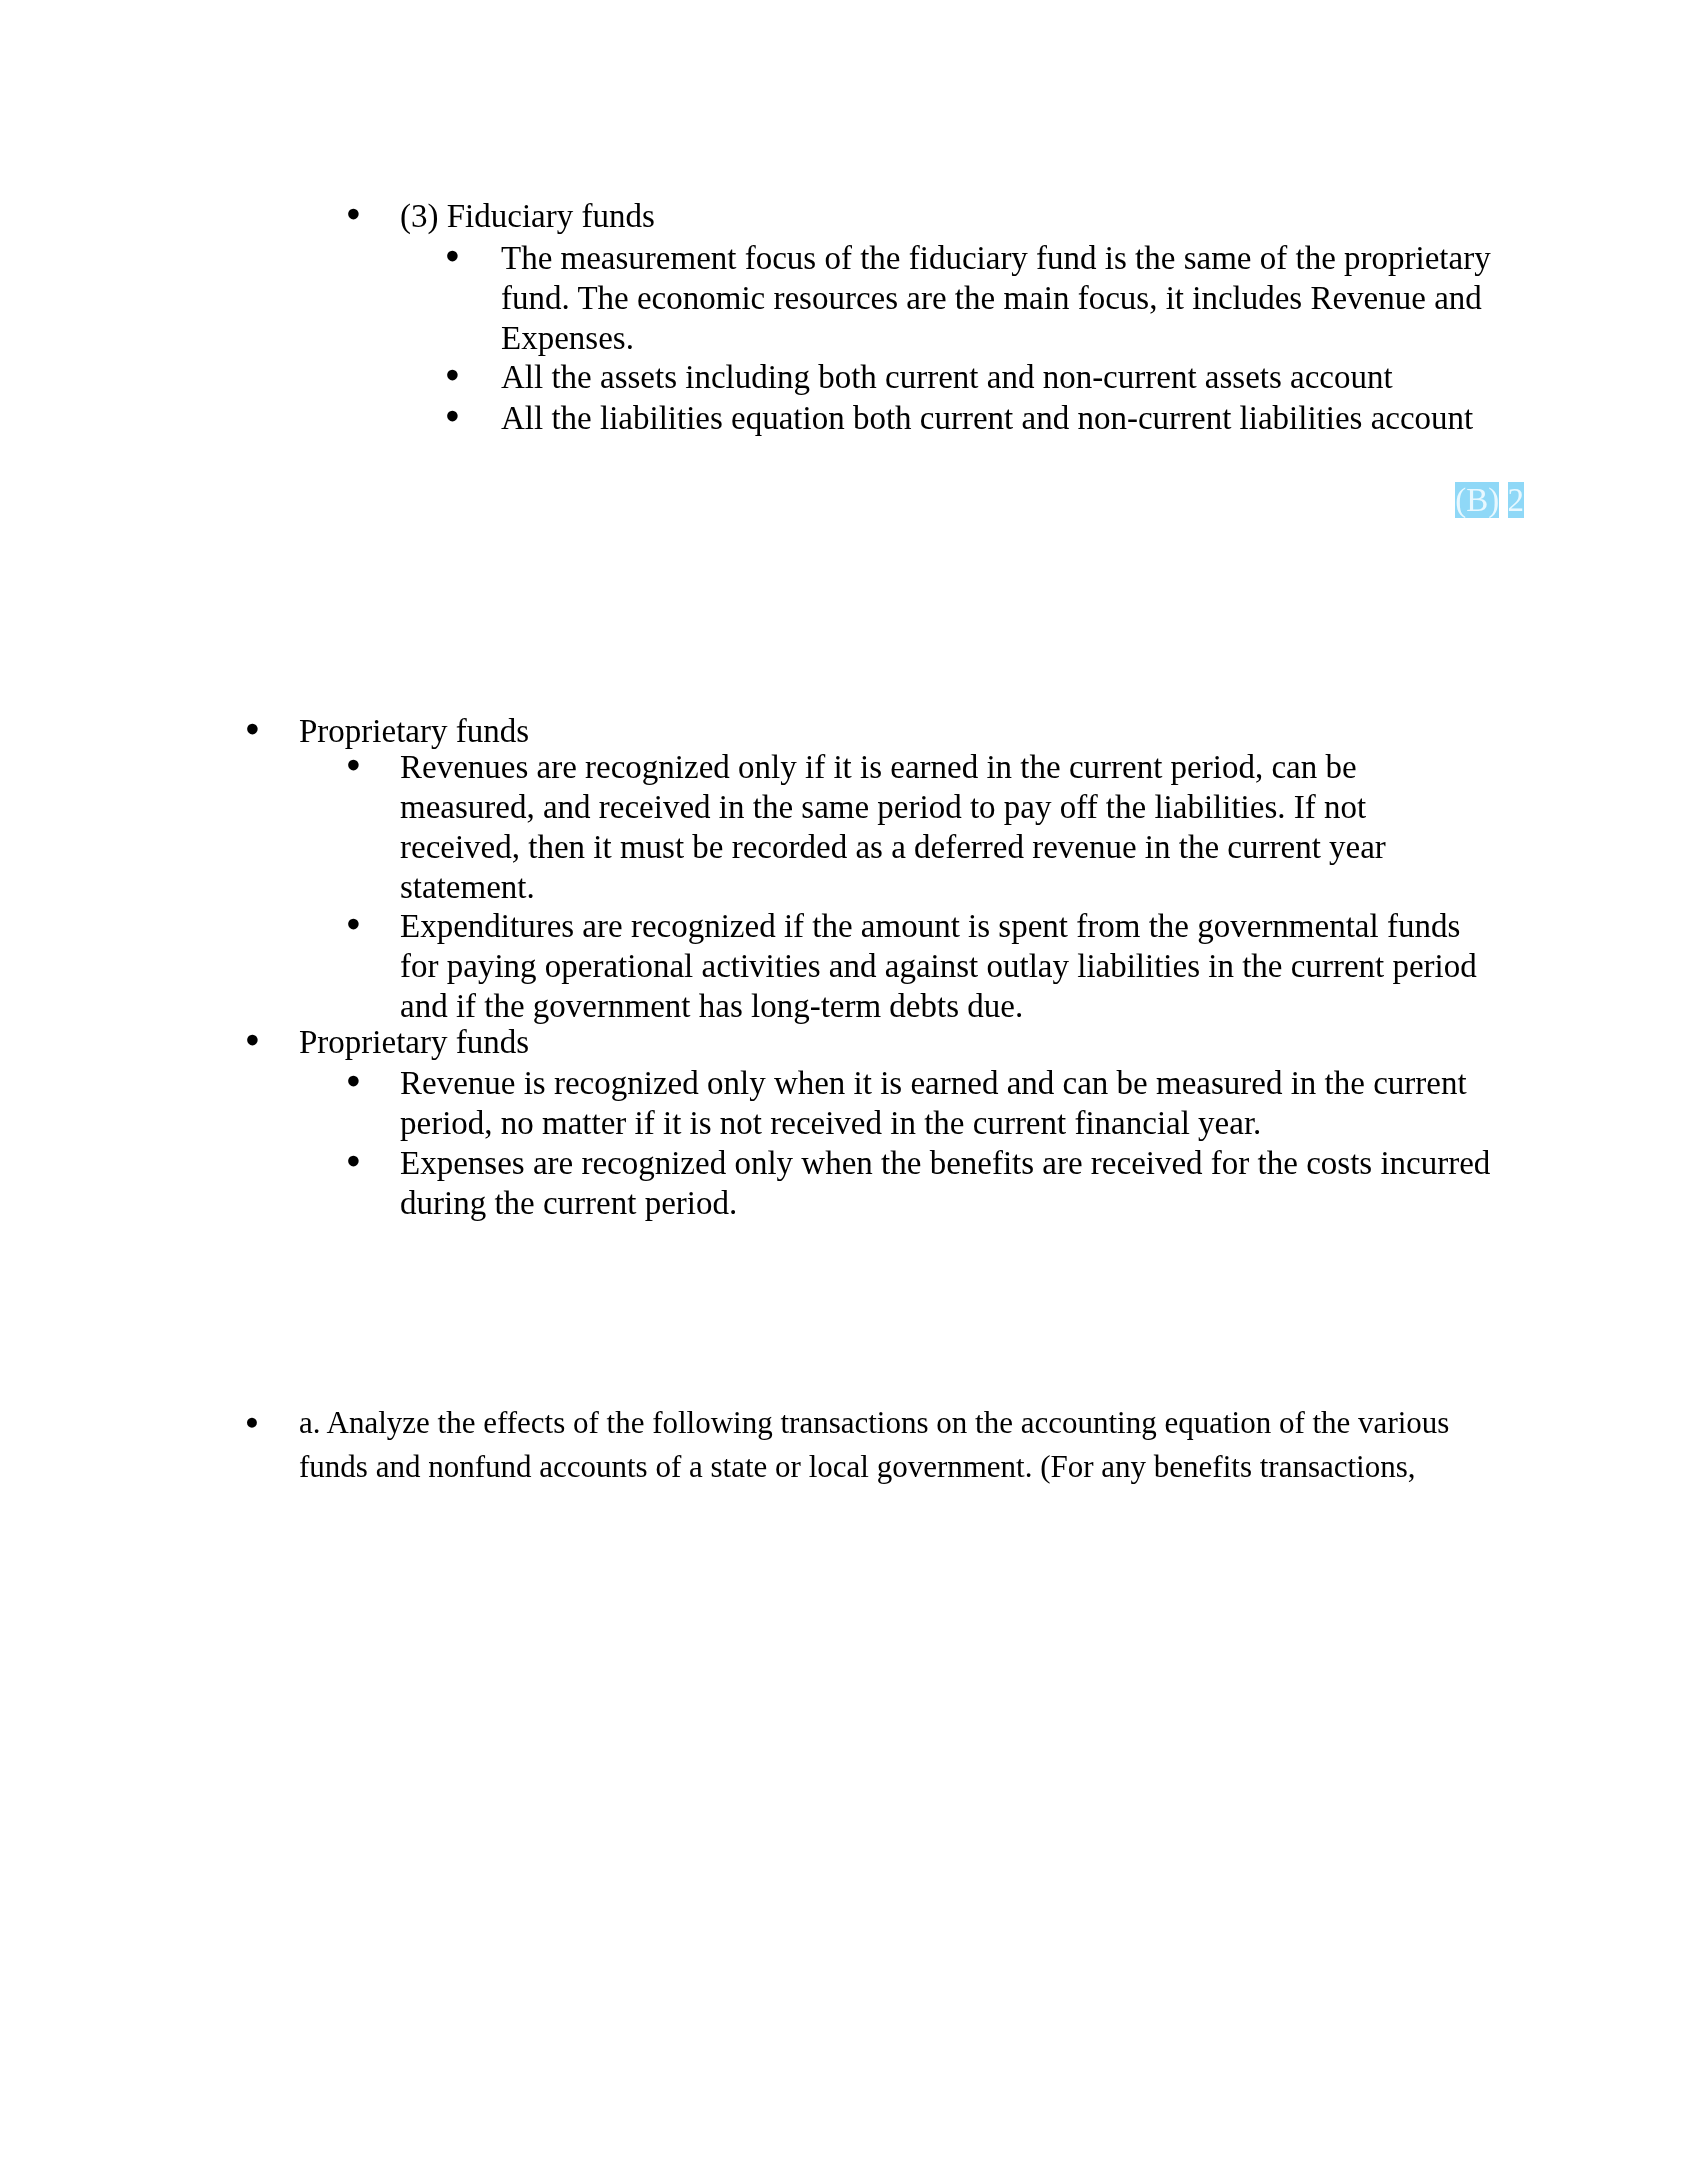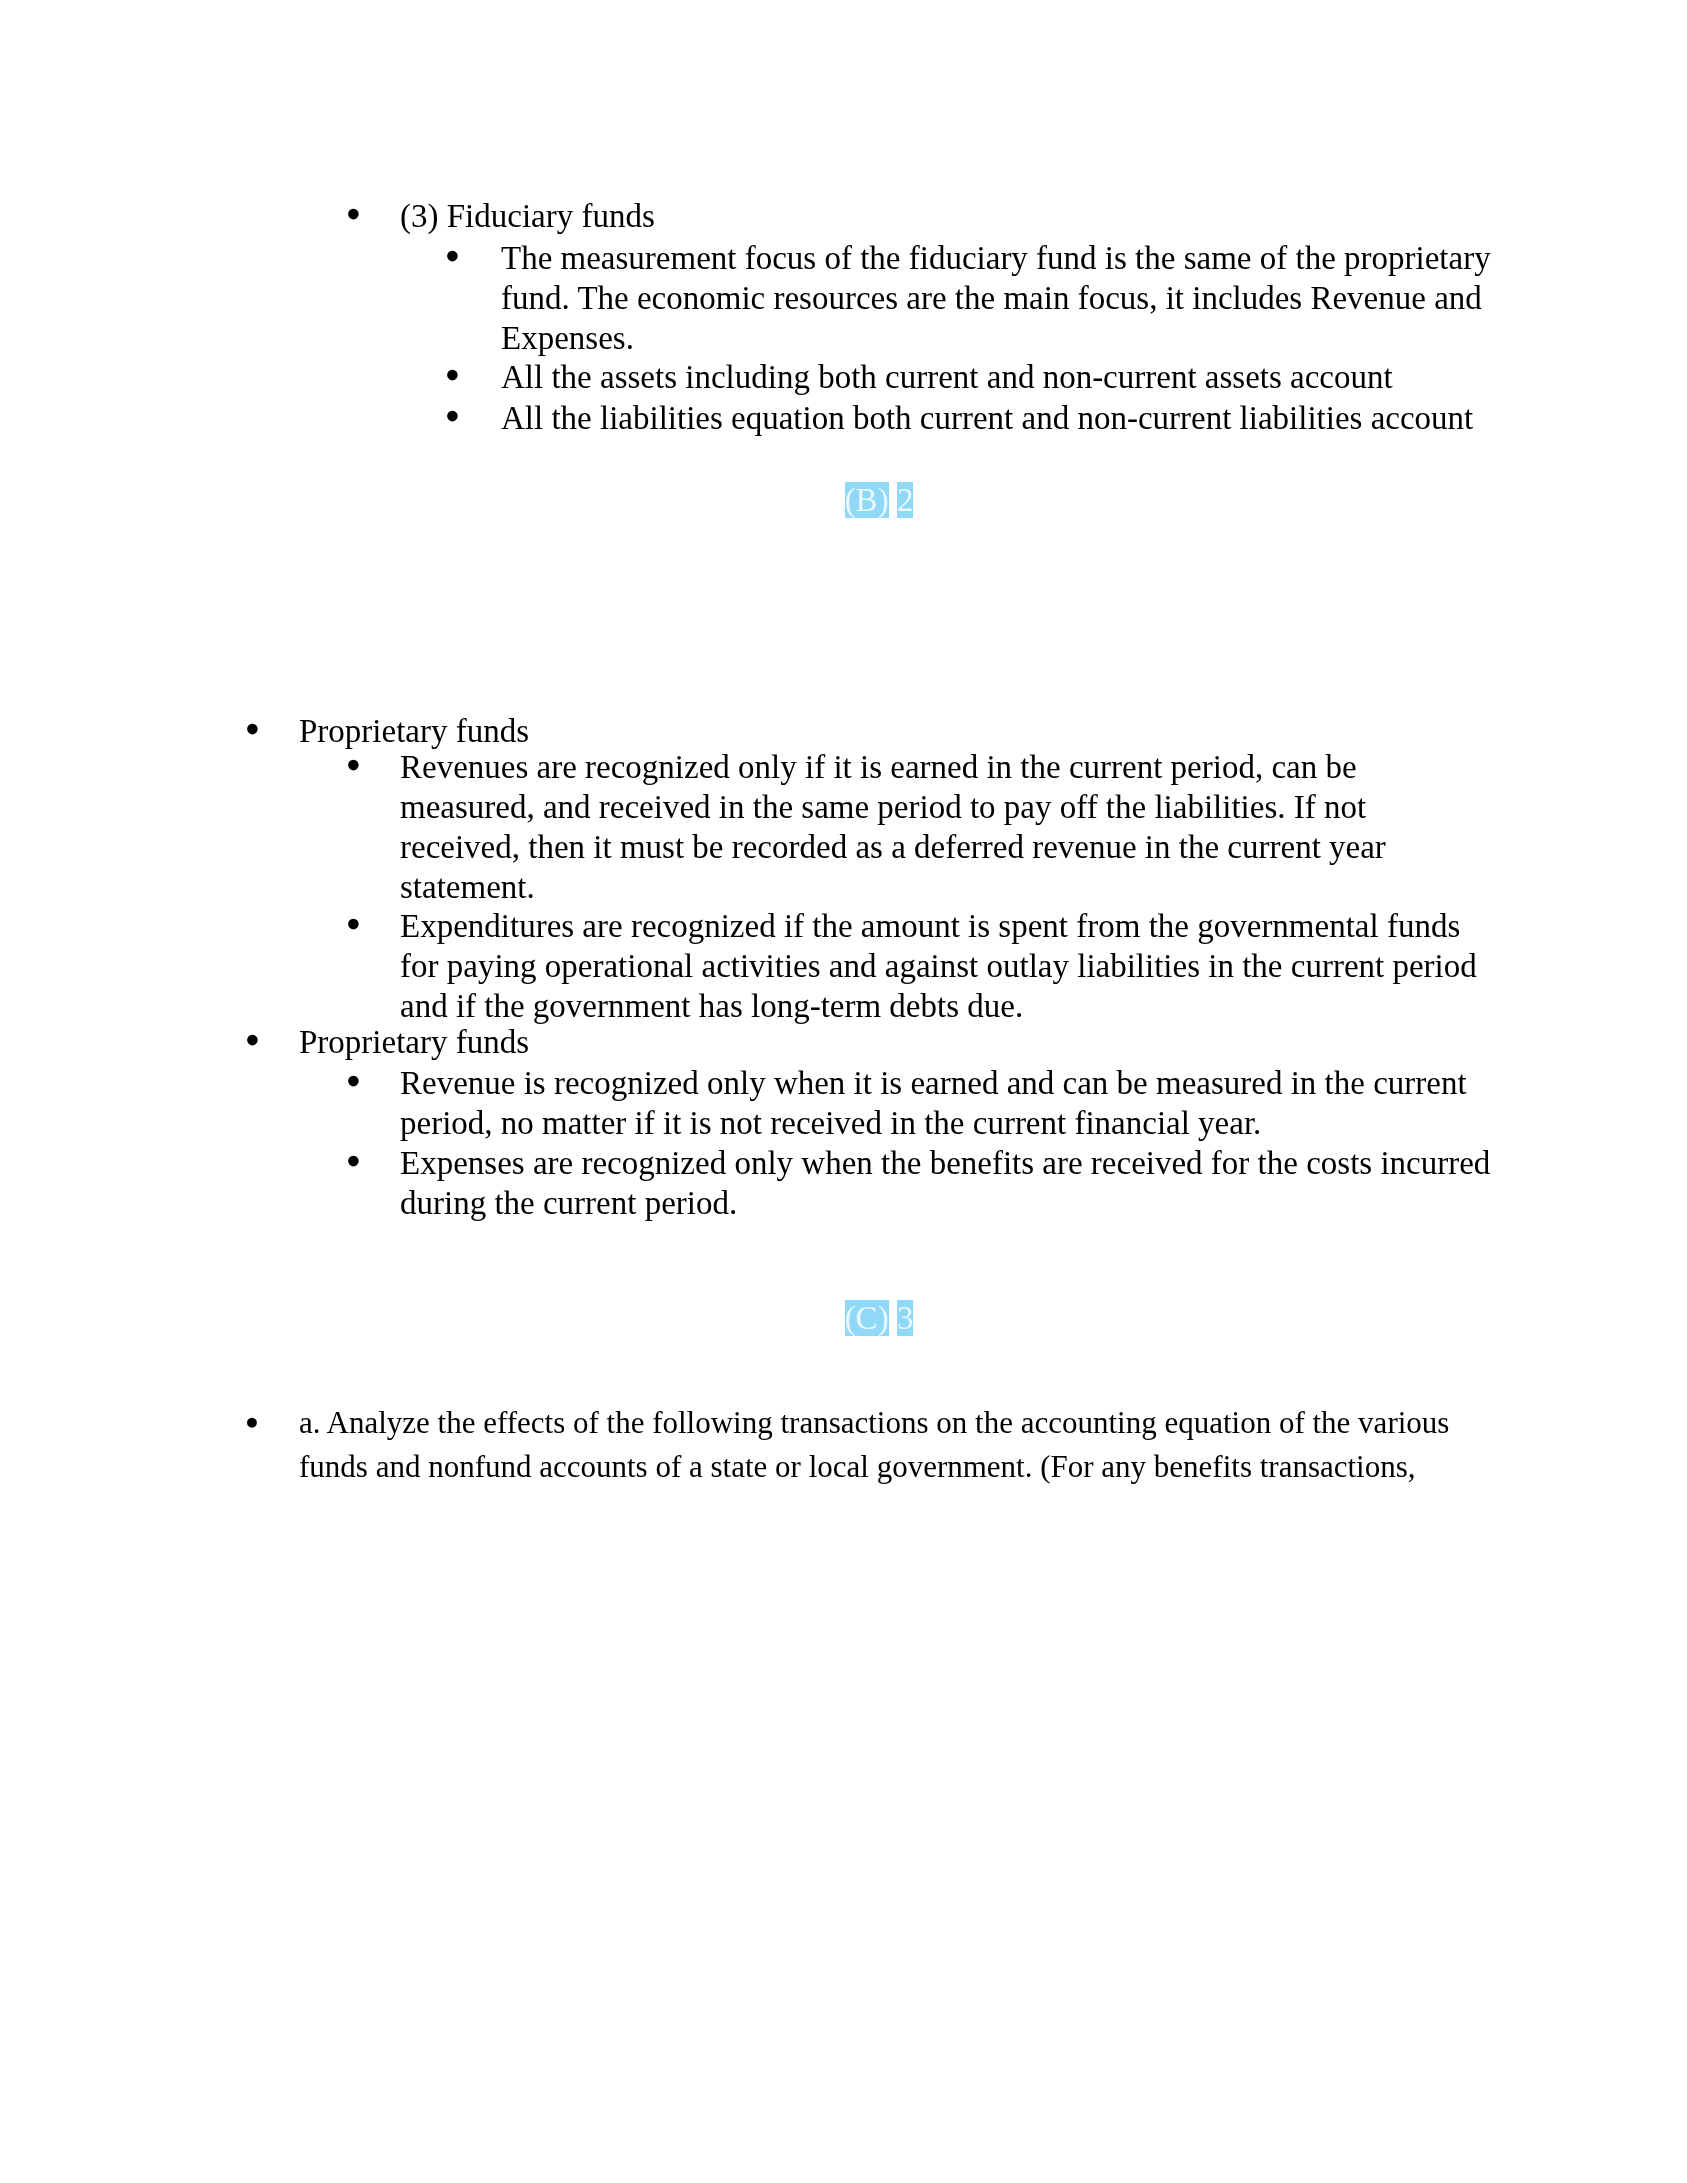--- a/index.html
+++ b/index.html
@@ -2,21 +2,21 @@
 <html style="font-size:10.6px"><head>
 <meta charset="utf-8">
 <title>Document</title>
 <style>
   html,body{margin:0;padding:0;background:#ffffff;}
   body{width:1687px;height:2183px;font-family:"Liberation Serif","DejaVu Serif",serif;color:#000000;}
   .page{position:relative;width:1687px;height:2183px;background:#ffffff;overflow:hidden;}
   .li{position:absolute;font-size:33px;line-height:40px;text-align:left;}
   .li > .t{display:block;}
   .bul{position:absolute;font-size:24.5px;line-height:40px;top:-2.6px;}
-  .para{position:absolute;left:198px;width:1290px;font-size:33px;line-height:40px;text-align:center;padding-left:36px;}
+  .para{position:absolute;left:198px;width:1290px;font-size:33px;line-height:40px;text-align:right;padding-left:36px;}
   .lvl-a{left:299px;width:1191px;}
   .lvl-b{left:400px;width:1092px;}
   .lvl-c{left:501px;width:992px;}
   .lvl-a > .bul{left:-54px;}
   .lvl-b > .bul{left:-54px;}
   .lvl-c > .bul{left:-56px;}
   .hl{background:#8fd8f7;color:#e8f8ff;}
   .small{font-size:31px;line-height:44px;}
   .small > .bul{font-size:23px;top:1.3px;}
 </style>
@@ -66,22 +66,19 @@
   </div>
   <div class="li lvl-b" style="top:1063px;">
     <span class="bul">●</span>
     <span class="t">Revenue is recognized only when it is earned and can be measured in the current period, no matter if it is not received in the current financial year.</span>
   </div>
   <div class="li lvl-b" style="top:1143px;">
     <span class="bul">●</span>
     <span class="t">Expenses are recognized only when the benefits are received for the costs incurred during the current period.</span>
   </div>
 
-  <div class="para" style="top:1298px;">
-    <span class="hl">(C)</span><span> </span><span class="hl">3</span>
-  </div>
   <div class="li lvl-a small" style="top:1401px;">
     <span class="bul">●</span>
     <span class="t">a. Analyze the effects of the following transactions on the accounting equation of the various funds and nonfund accounts of a state or local government. (For any benefits transactions,</span>
   </div>
 
 </div>
 
 
 </body></html>

